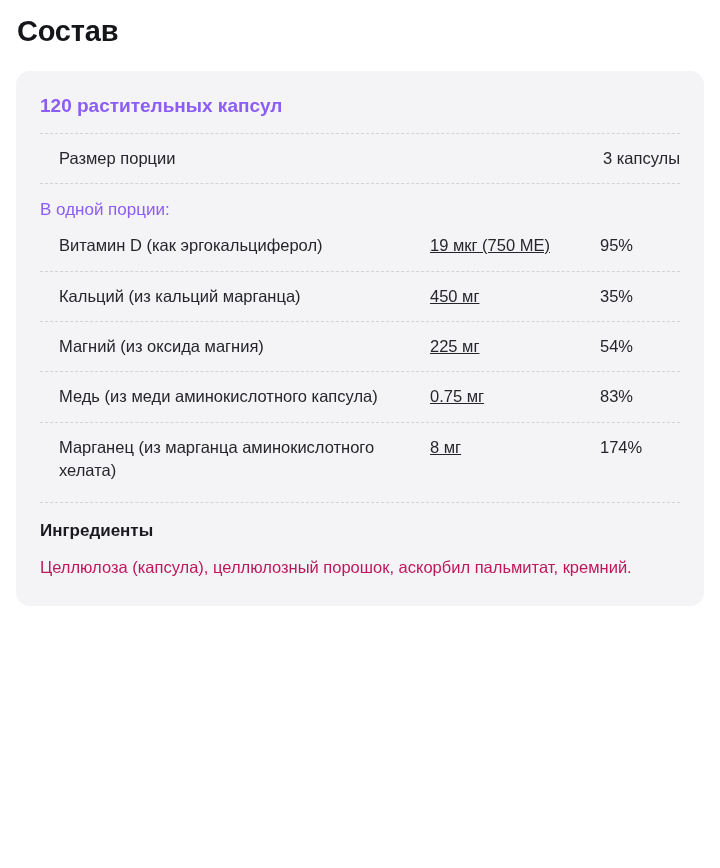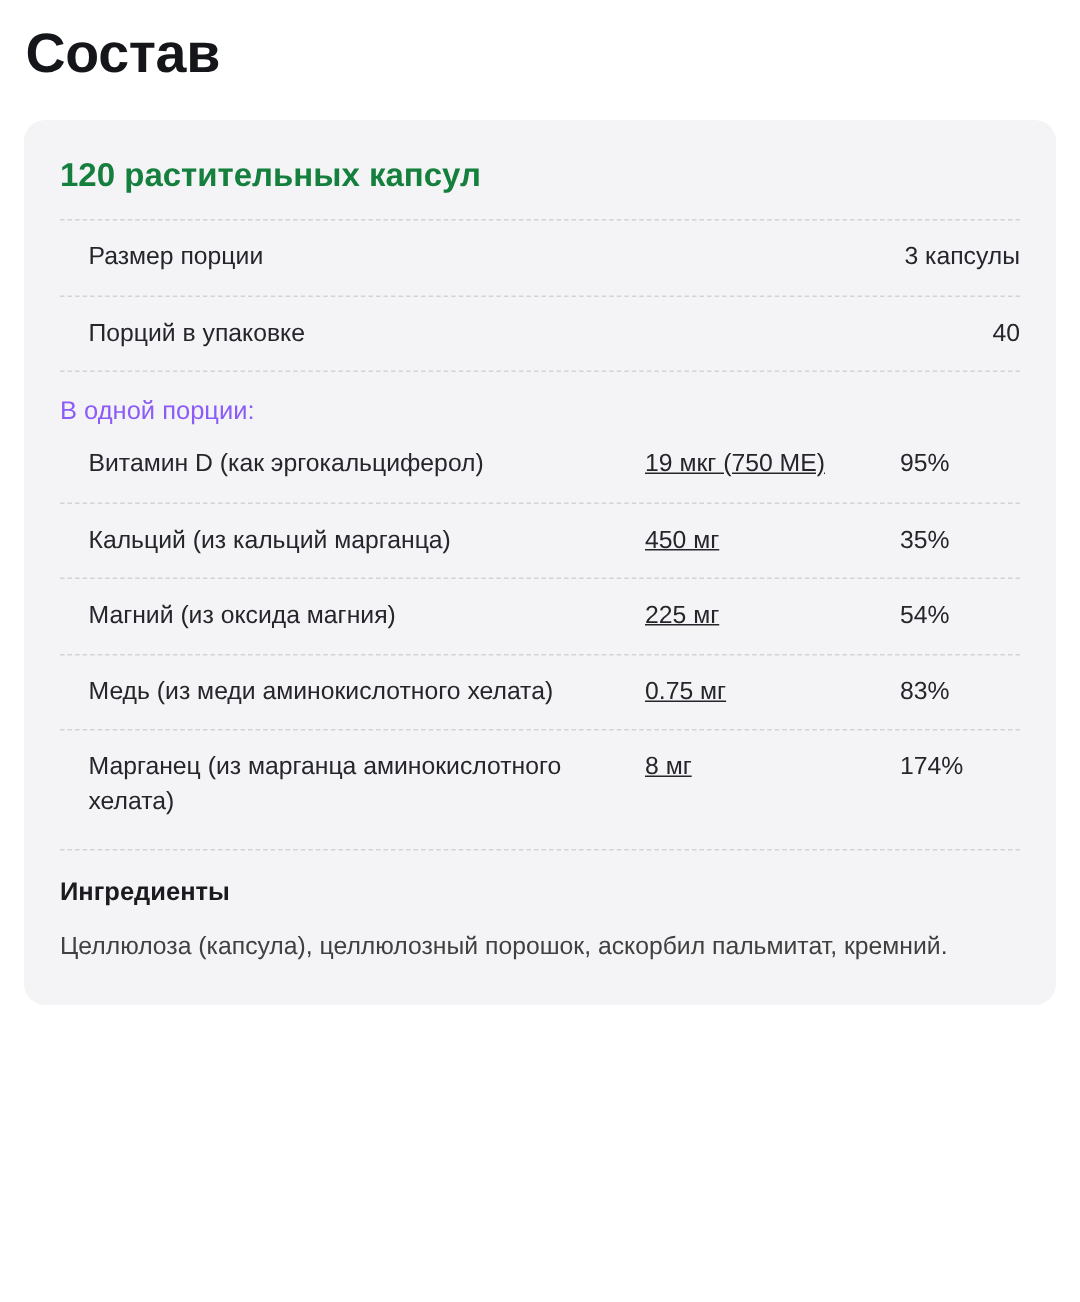--- a/index.html
+++ b/index.html
@@ -13,37 +13,37 @@
     font-family: "Liberation Sans", sans-serif;
     color: #1b1b1f;
     -webkit-font-smoothing: antialiased;
   }
   .page {
     width: 720px;
     box-sizing: border-box;
     padding: 0 16px;
   }
   .page-title {
-    font-size: 37px;
+    font-size: 29px;
     font-weight: bold;
     line-height: 1.2;
     color: #15161a;
     margin: 14px 0 22px 1px;
     letter-spacing: -0.2px;
   }
   .panel {
     background: #f4f4f6;
     border-radius: 14px;
     padding: 22px 24px 26px 24px;
     box-sizing: border-box;
   }
   .panel-heading {
-    font-size: 22px;
+    font-size: 19px;
     font-weight: bold;
-    color: #15803d;
+    color: #8b5cf6;
     margin: 2px 0 16px 0;
   }
   .row {
     display: flex;
     align-items: flex-start;
     border-top: 1px dashed #d2d2d8;
     padding: 13px 0 13px 0;
     font-size: 16.5px;
     line-height: 1.42;
     color: #25262b;
@@ -88,43 +88,39 @@
     margin-top: 6px;
     padding-top: 18px;
     font-size: 17px;
     font-weight: bold;
     color: #1b1b1f;
   }
   .ingredients-text {
     margin-top: 14px;
     font-size: 16.5px;
     line-height: 1.5;
-    color: #404040;
+    color: #be185d;
   }
 </style>
 </head>
 <body>
 
 <div class="page">
 
   <h1 class="page-title">Состав</h1>
 
   <div class="panel">
 
     <div class="panel-heading">120 растительных капсул</div>
 
     <div class="row simple">
       <div class="label">Размер порции</div>
       <div class="value">3 капсулы</div>
     </div>
 
-    <div class="row simple">
-      <div class="label">Порций в упаковке</div>
-      <div class="value">40</div>
-    </div>
 
     <div class="section-label">В одной порции:</div>
 
     <div class="nutrient-rows">
 
       <div class="row">
         <div class="label">Витамин D (как эргокальциферол)</div>
         <div class="amount">19 мкг (750 МЕ)</div>
         <div class="percent">95%</div>
       </div>
@@ -136,21 +132,21 @@
       </div>
 
       <div class="row">
         <div class="label">Магний (из оксида магния)</div>
         <div class="amount">225 мг</div>
         <div class="percent">54%</div>
       </div>
 
 
       <div class="row">
-        <div class="label">Медь (из меди аминокислот­ного хелата)</div>
+        <div class="label">Медь (из меди аминокислот­ного капсула)</div>
         <div class="amount">0.75 мг</div>
         <div class="percent">83%</div>
       </div>
 
       <div class="row">
         <div class="label">Марганец (из марганца амино­кислотного хелата)</div>
         <div class="amount">8 мг</div>
         <div class="percent">174%</div>
       </div>
 

